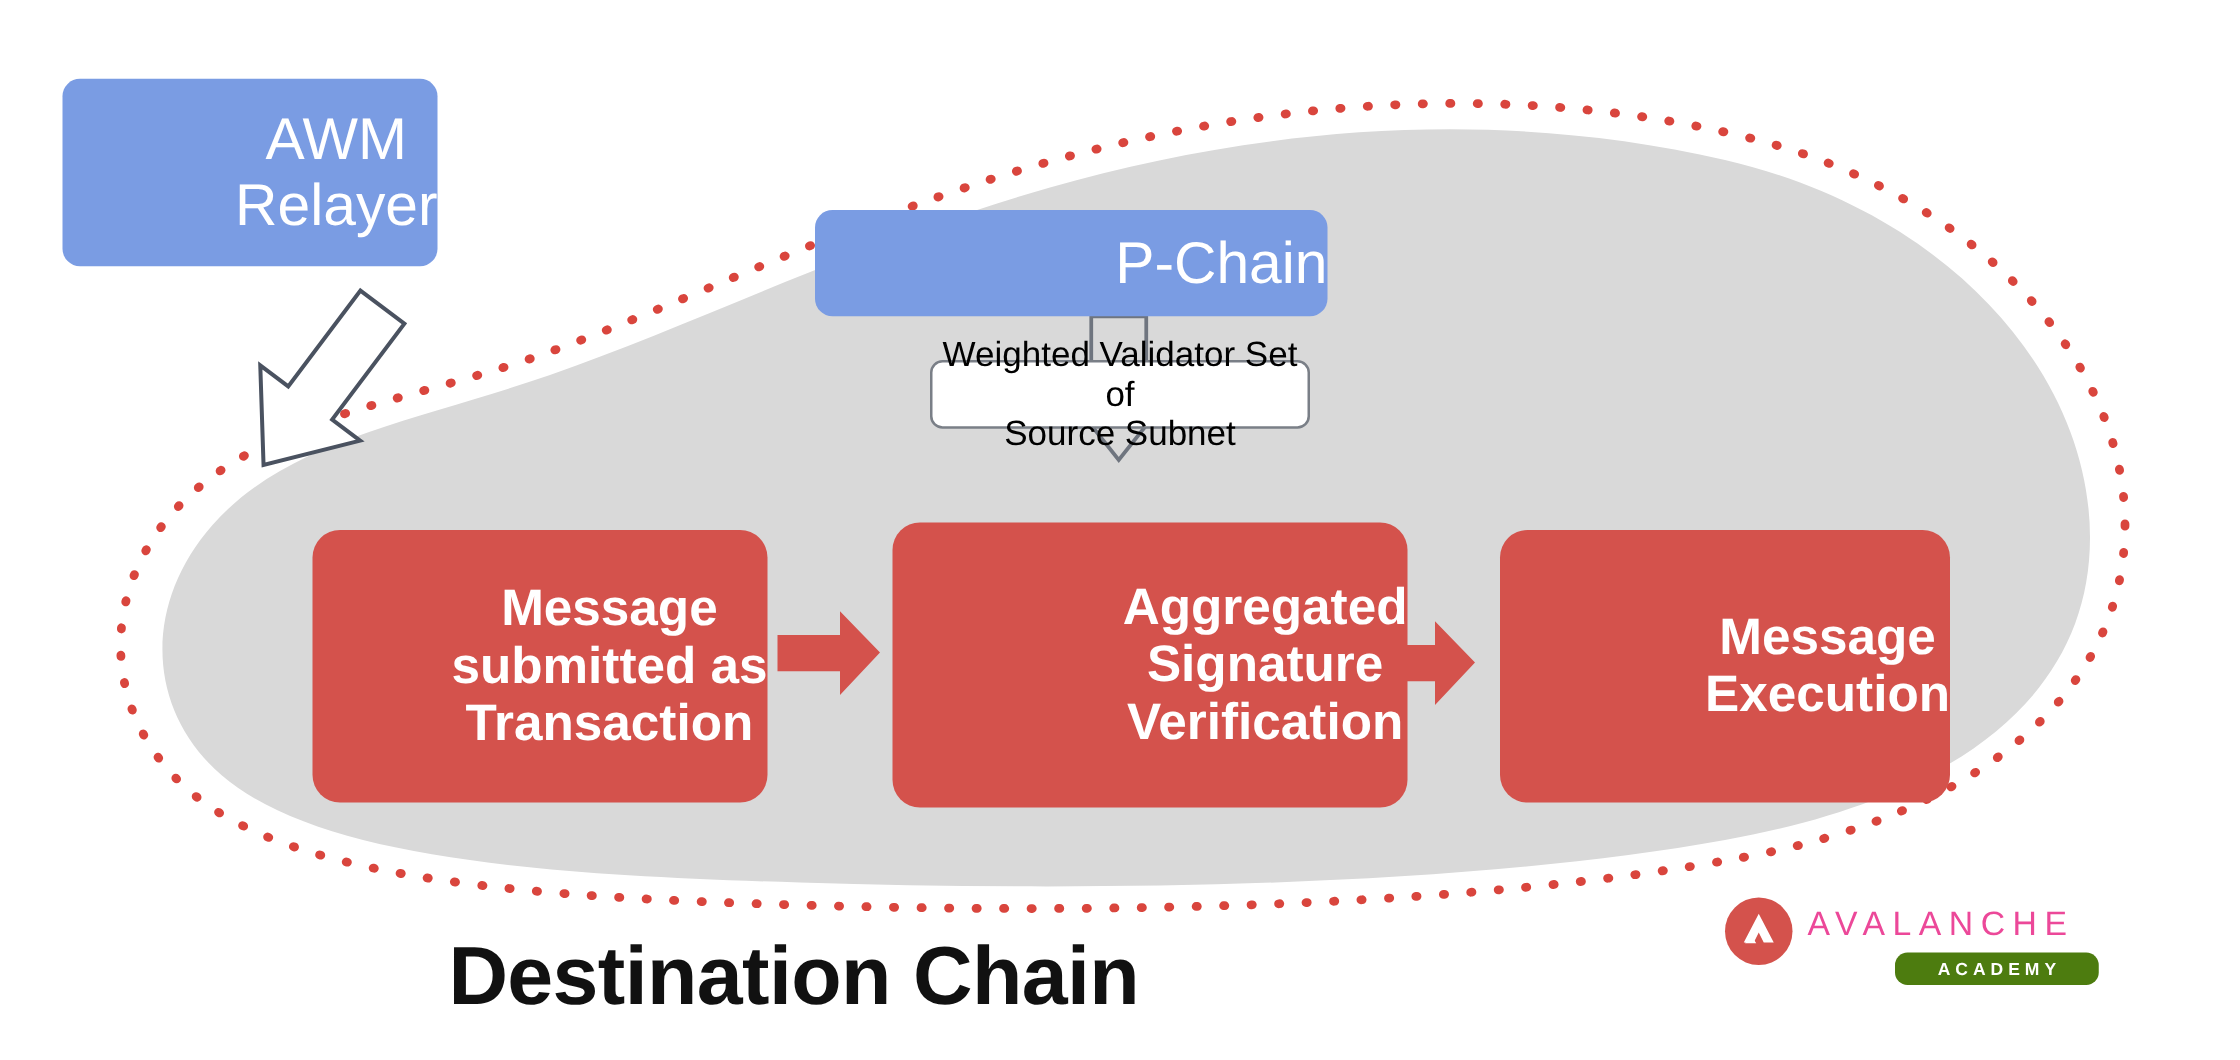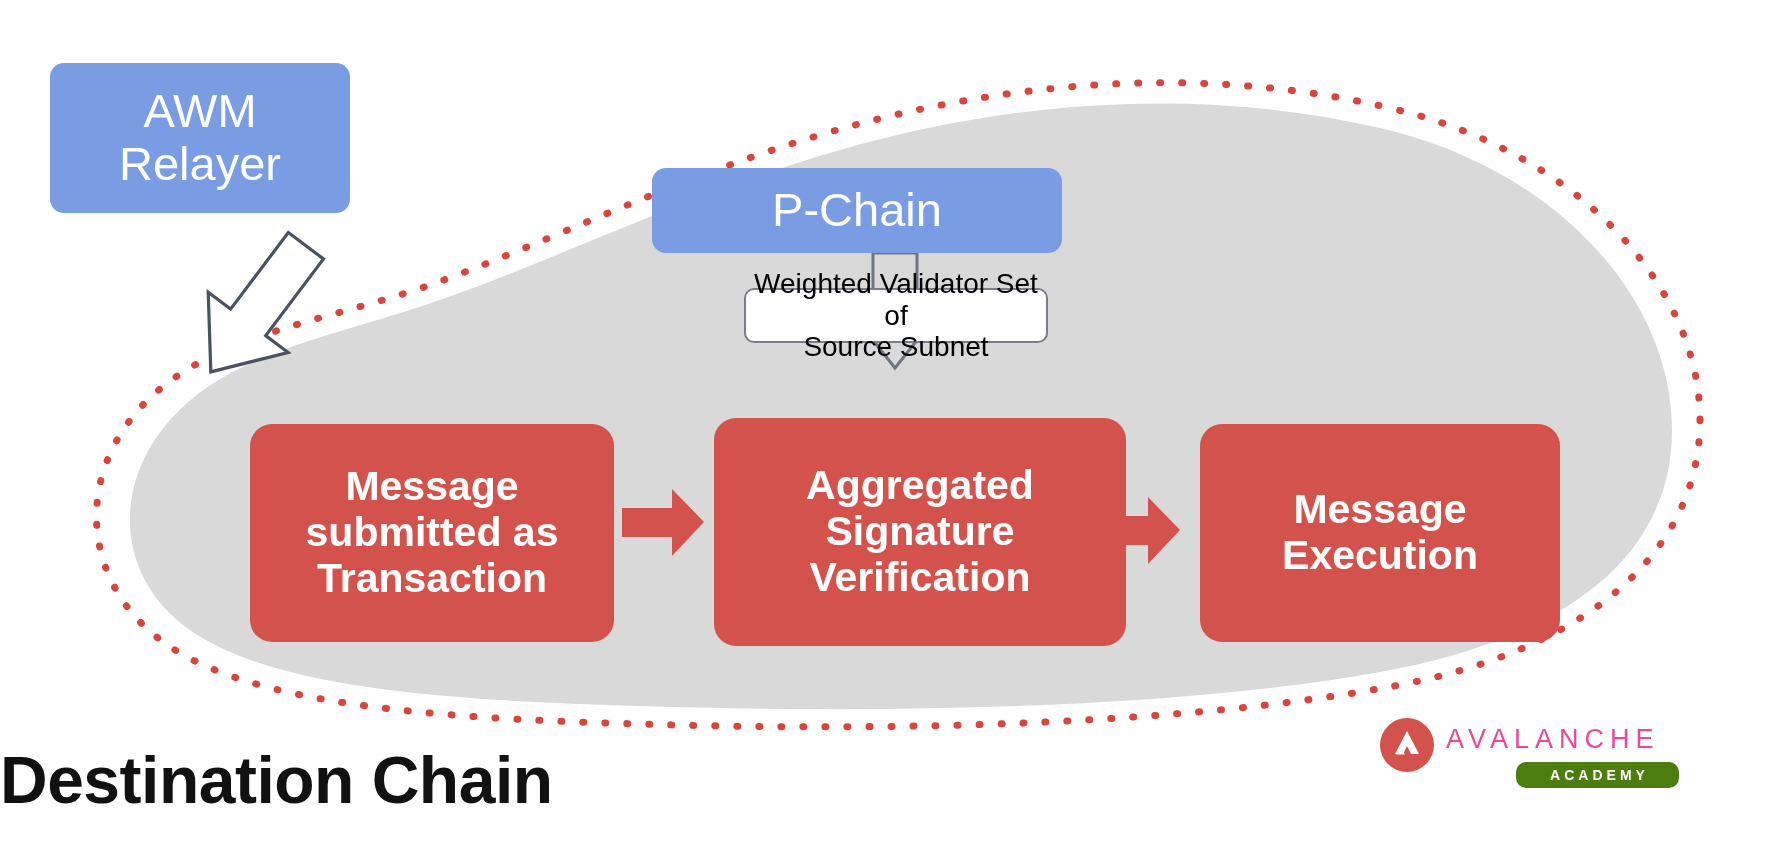--- a/index.html
+++ b/index.html
@@ -24,21 +24,21 @@
     width: 1792px;
     height: 848px;
   }
 
   
   .node {
     position: absolute;
     box-sizing: border-box;
     display: flex;
     align-items: center;
-    justify-content: center;
+    justify-content: flex-end;
     text-align: center;
     line-height: 1.12;
   }
   .blue-node {
     background: #7a9ce3;
     color: #ffffff;
     border-radius: 14px;
     font-weight: 400;
   }
   .red-node {
@@ -81,21 +81,21 @@
     left: 1200px; top: 424px; width: 360px; height: 218px;
     font-size: 41px;
   }
   .node-text { display: block; }
 
   
   #caption {
     position: absolute;
     left: 0; top: 742px;
     width: 1270px;
-    text-align: left;
+    text-align: center;
     font-size: 66px;
     font-weight: bold;
     letter-spacing: -0.5px;
     color: #111111;
     font-family: "Liberation Sans", sans-serif;
   }
 
   
   #logo {
     position: absolute;

